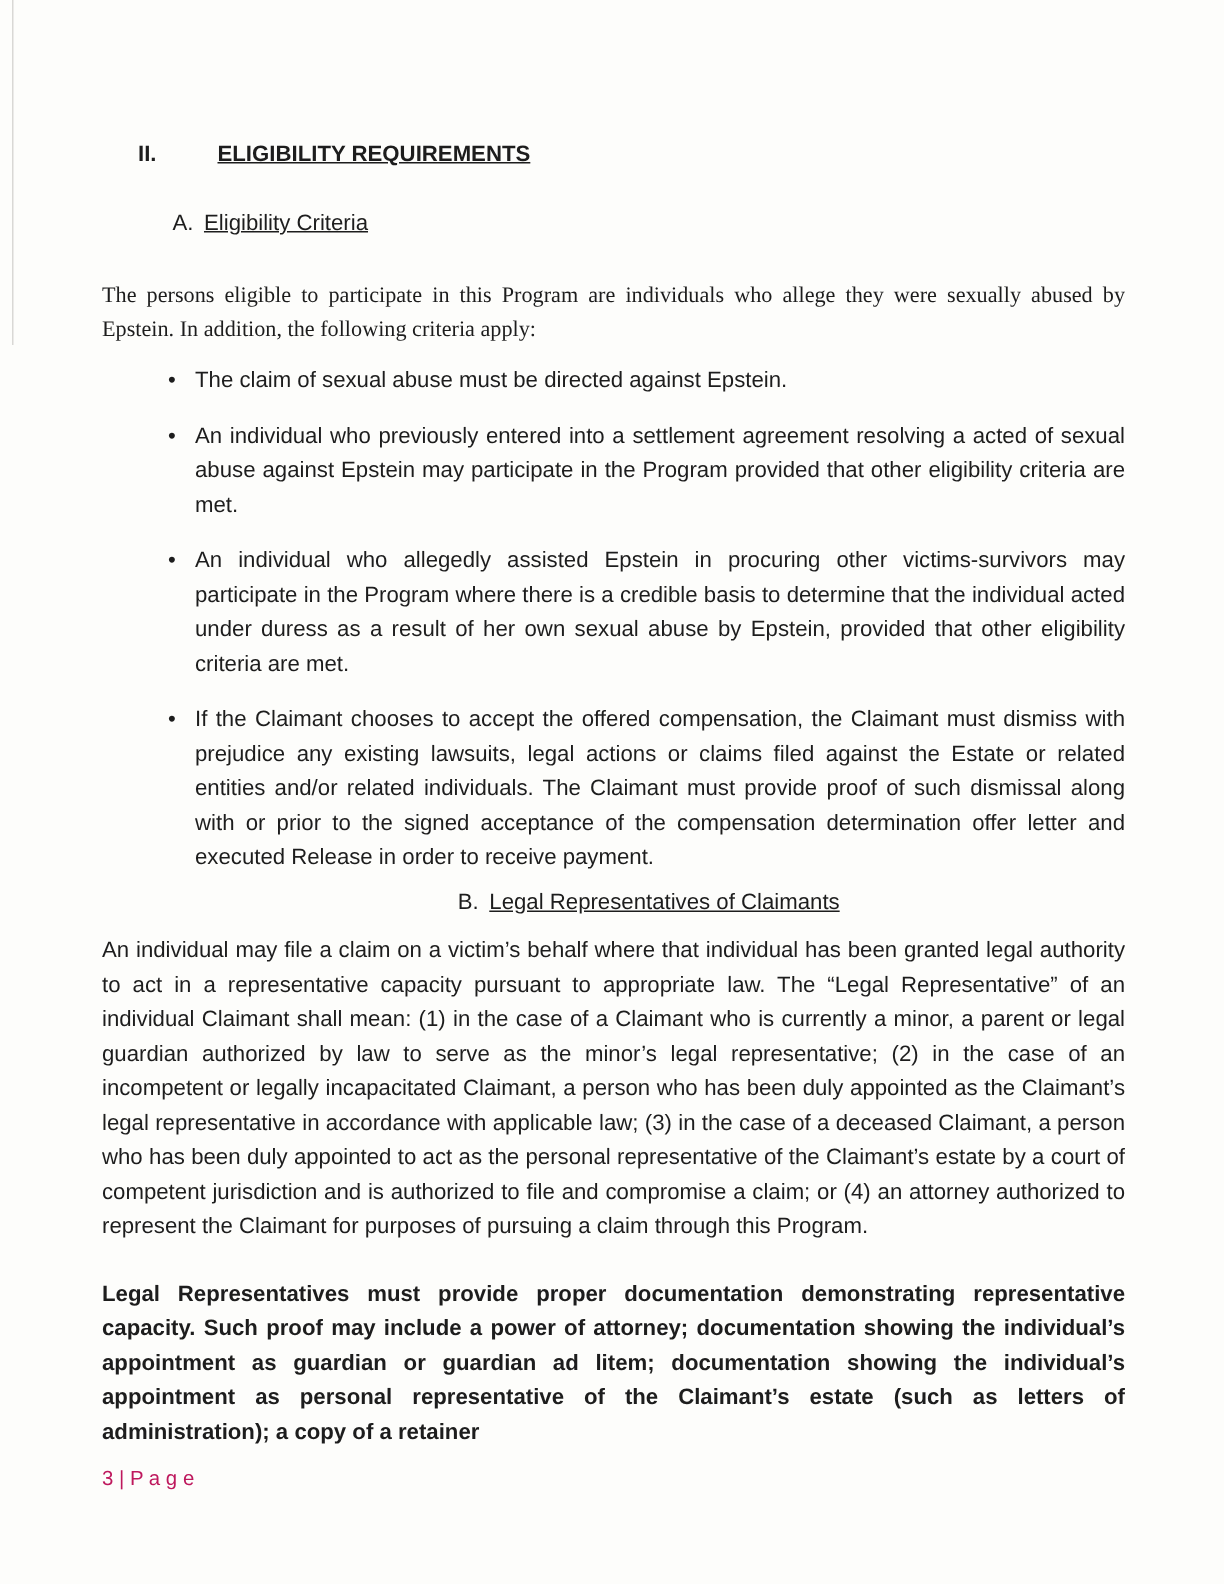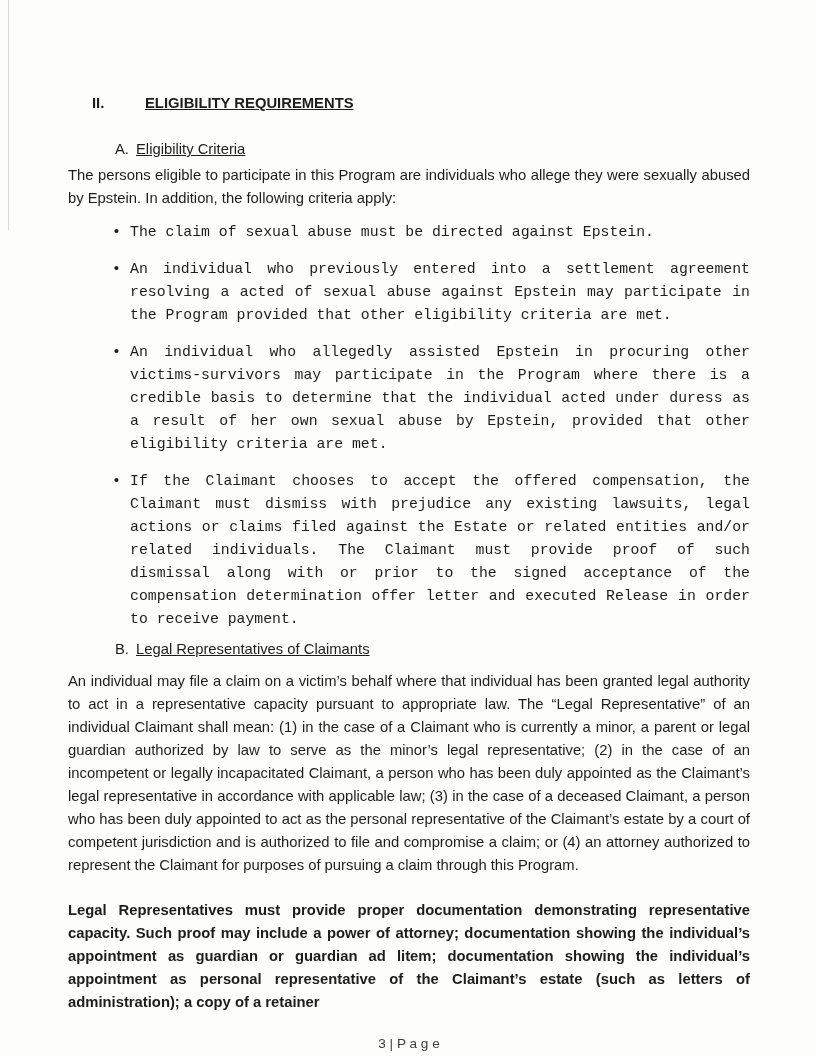--- a/index.html
+++ b/index.html
@@ -23,39 +23,39 @@
   }
   .content { padding: 92px 66px 0 68px; }
 
   .heading { font-weight: 700; margin: 0 0 23px 24px; }
   .h-num { display: inline-block; width: 53px; }
   .u { text-decoration: underline; }
 
   .sub { margin: 0 0 0 47px; }
   .sub-label { display: inline-block; margin-right: 7px; }
 
-  .para-intro { margin: 3px 0 0; text-align: justify; }
+  .para-intro { margin: 25px 0 0; text-align: justify; font-family: Liberation Serif, serif; }
 
   ul.bullets { margin: 11px 0 7px; padding: 0 0 0 62px; list-style: none; }
-  ul.bullets li { position: relative; text-align: justify; margin: 0 0 14px; font-family: Liberation Mono, monospace; }
+  ul.bullets li { position: relative; text-align: justify; margin: 0 0 14px; }
   ul.bullets li:last-child { margin-bottom: 0; }
   ul.bullets li::before {
     content: "\2022";
     position: absolute; left: -18px; top: 0;
   }
 
-  .sub-b { margin-top: 0; }
+  .sub-b { margin-top: 0; text-align: center; }
   .para-b1 { margin: 9px 0 0; text-align: justify; }
   .para-b2 { margin: 22px 0 0; text-align: justify; font-weight: bold; }
 
   .footer {
-    margin: 18px 0 0;
-    text-align: center;
+    margin: 7px 0 0;
+    text-align: left;
     font-size: 13.6px;
-    color: #404040;
+    color: #be185d;
   }
 </style>
 </head>
 <body>
 
 <div class="sheet">
   <div class="scan-edge"></div>
 
   <div class="content">
 

